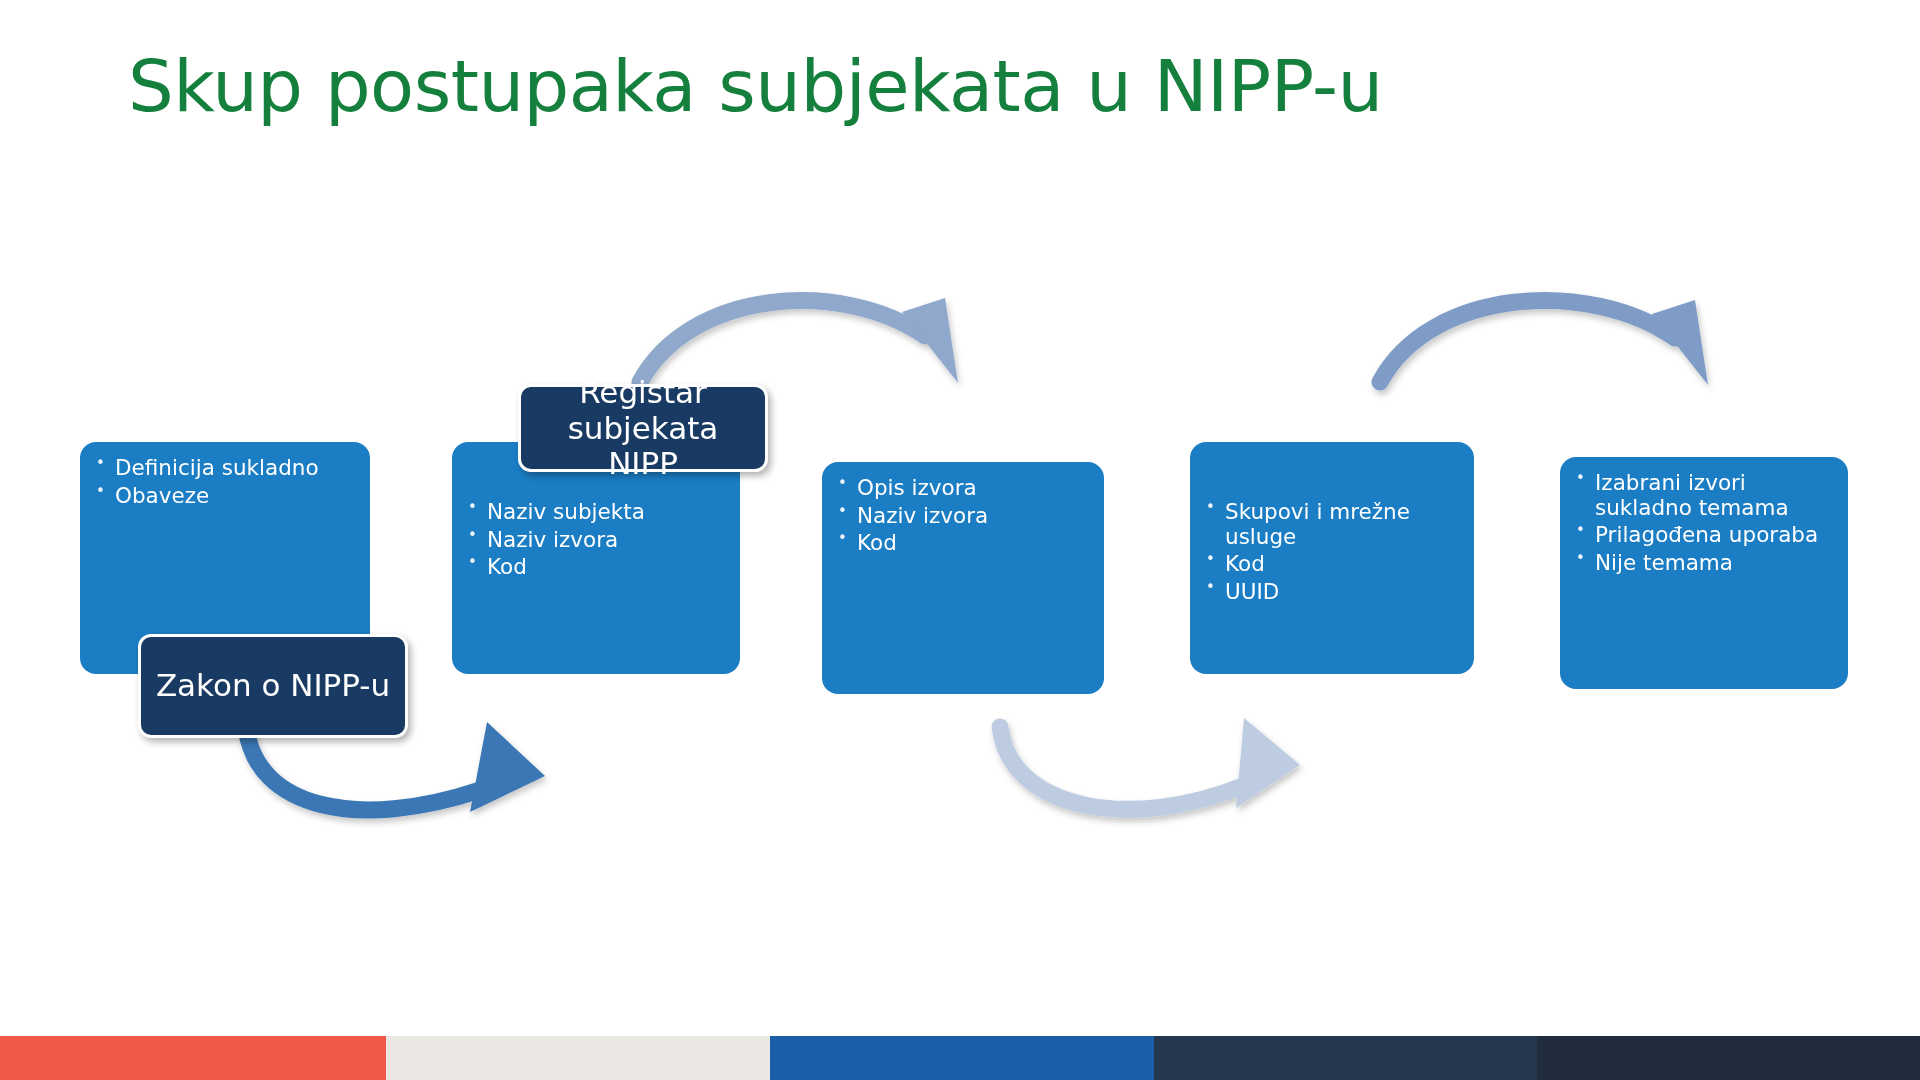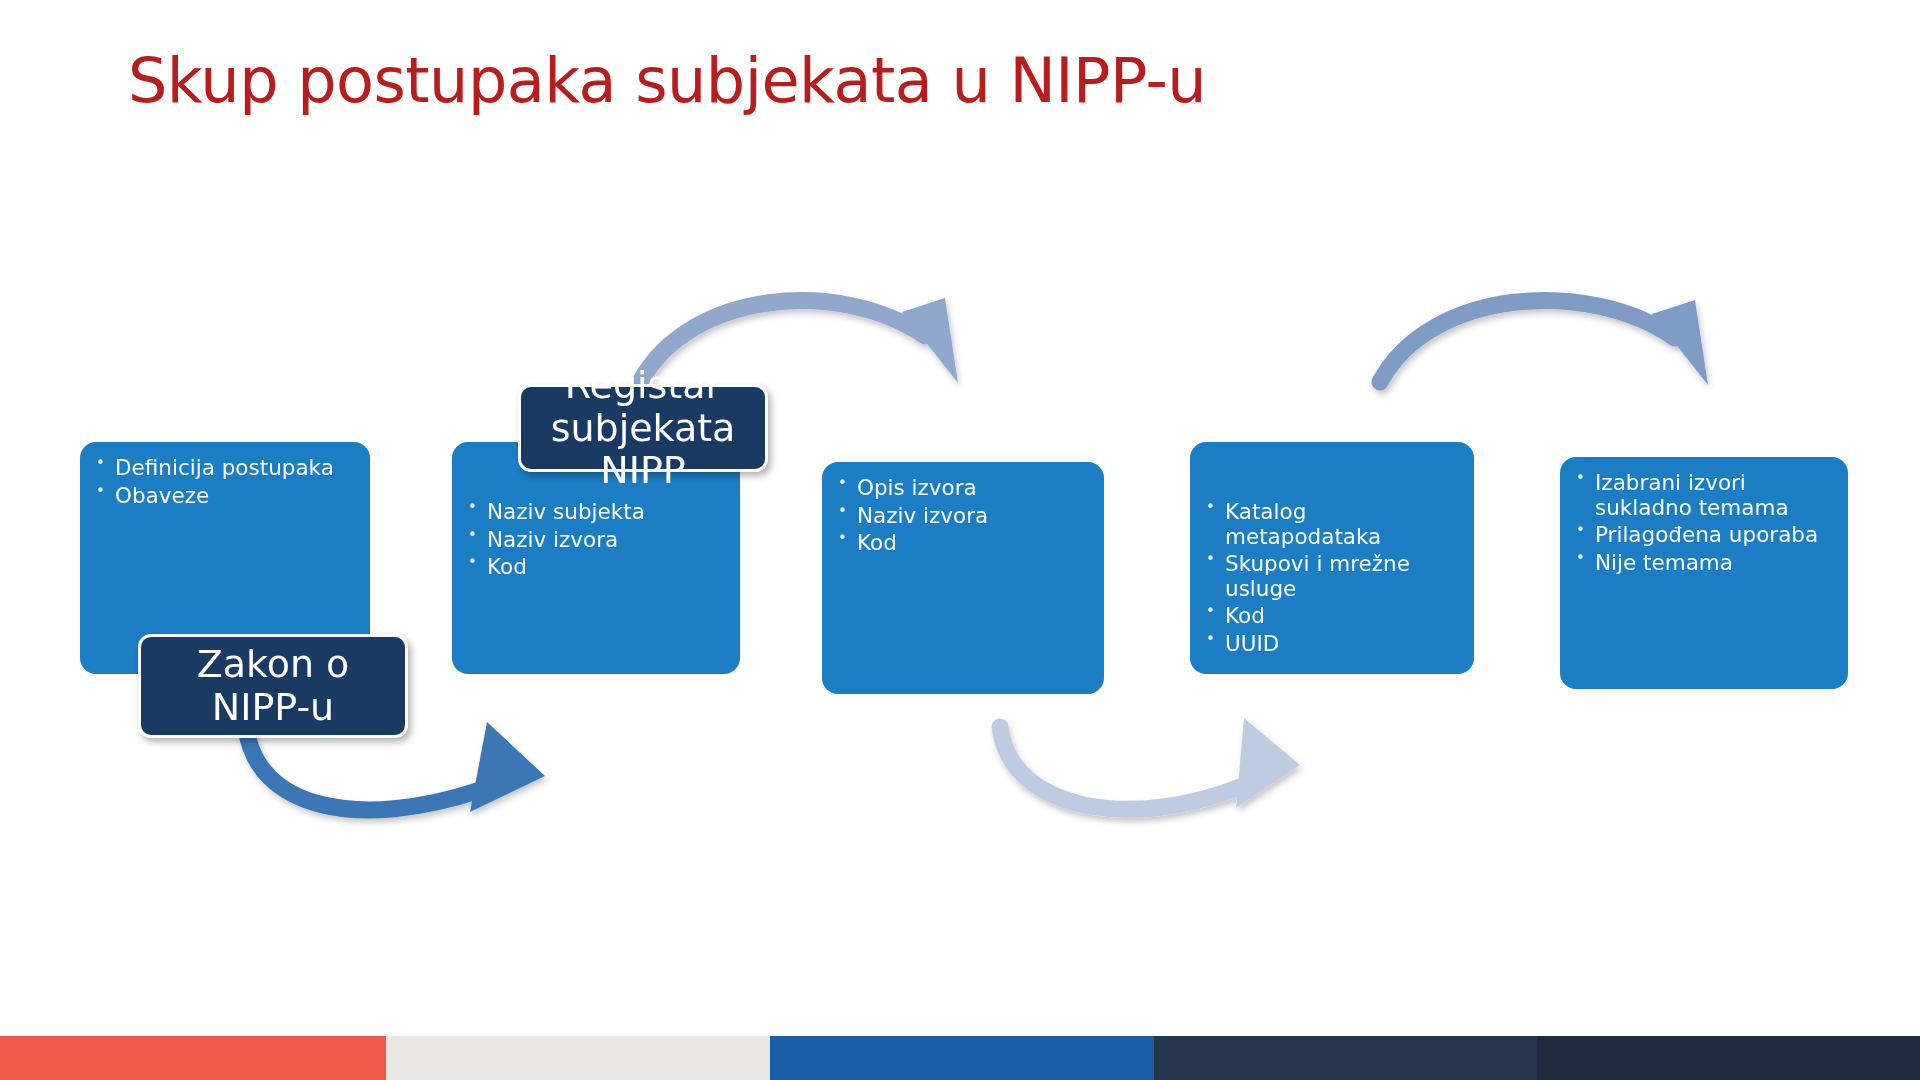--- a/index.html
+++ b/index.html
@@ -11,23 +11,23 @@
     position:relative;
   }
   #slide{position:absolute;inset:0;background:#ffffff;}
 
   
   .title{
     position:absolute;
     left:128px; top:46px;
     width:1700px;
     font-family:"DejaVu Sans", sans-serif;
-    font-size:62px;
+    font-size:72px;
     font-weight:400;
-    color:#b91c1c;
+    color:#15803d;
     letter-spacing:-0.5px;
     line-height:1.12;
     white-space:nowrap;
   }
 
   
   .diagram{position:absolute;left:0;top:0;width:1920px;height:1000px;}
 
   
   .arrows{position:absolute;left:0;top:0;width:1920px;height:1000px;}
@@ -69,21 +69,21 @@
     background:#193A63;
     border-radius:13px;
     border:3px solid #ffffff;
     box-shadow:3px 4px 7px rgba(0,0,0,.30);
     box-sizing:border-box;
     display:flex;
     align-items:center;
     justify-content:center;
     text-align:center;
     color:#ffffff;
-    font-size:38px;
+    font-size:31px;
     line-height:1.13;
     font-family:"DejaVu Sans", sans-serif;
     font-weight:400;
     padding:6px 10px;
   }
 
   
   .strip{
     position:absolute;
     left:0;bottom:0;
@@ -124,21 +124,21 @@
       </g>
 
       <g filter="url(#sh)">
         <path d="M1380,382 C1430,288 1590,278 1675,338" fill="none" stroke="#7E9CC6" stroke-width="17" stroke-linecap="round"></path>
         <path d="M1652,314 L1708,385 L1695,300 Z" fill="#7E9CC6"></path>
       </g>
     </svg>
 
     <div class="pbox" style="left:80px;  top:442px;  width:290px; height:232px;">
       <ul>
-        <li>Definicija postupaka</li>
+        <li>Definicija sukladno</li>
         <li>Obaveze</li>
       </ul>
     </div>
     <div class="label" style="left:138px; top:634px; width:270px; height:104px;">Zakon o NIPP-u</div>
 
     <div class="pbox" style="left:452px; top:442px; width:288px; height:232px;">
       <ul style="margin-top:44px;">
         <li>Naziv subjekta</li>
         <li>Naziv izvora</li>
         <li>Kod</li>
@@ -149,21 +149,20 @@
     <div class="pbox" style="left:822px; top:442px; width:282px; height:232px;margin-top:20px;">
       <ul>
         <li>Opis izvora</li>
         <li>Naziv izvora</li>
         <li>Kod</li>
       </ul>
     </div>
 
     <div class="pbox" style="left:1190px; top:442px; width:284px; height:232px;">
       <ul style="margin-top:44px;">
-        <li>Katalog metapodataka</li>
         <li>Skupovi i mrežne usluge</li>
         <li>Kod</li>
         <li>UUID</li>
       </ul>
     </div>
 
     <div class="pbox" style="left:1560px; top:442px; width:288px; height:232px;margin-top:15px;">
       <ul>
         <li>Izabrani izvori sukladno temama</li>
         <li>Prilagođena uporaba</li>

